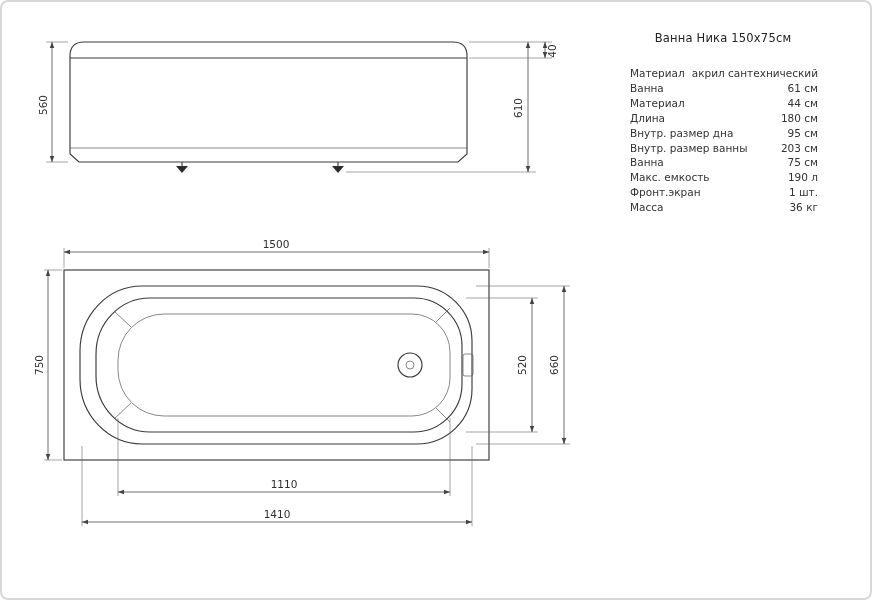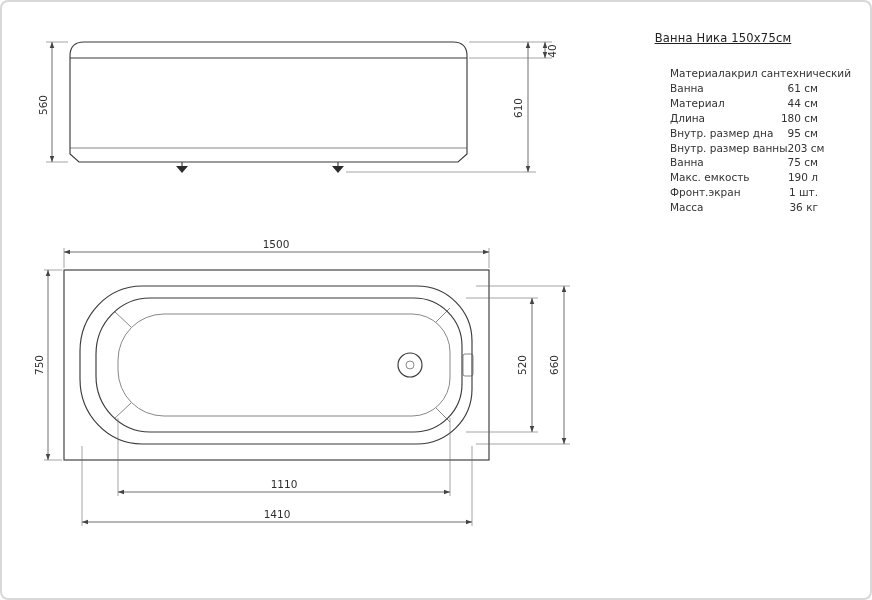--- a/index.html
+++ b/index.html
@@ -18,28 +18,28 @@
   
   .main{stroke:#3b3b3b;fill:none;stroke-width:1.15;}
   .thin{stroke:#555;fill:none;stroke-width:0.7;}
   .dimline{stroke:#4a4a4a;fill:none;stroke-width:0.8;}
   .extline{stroke:#6a6a6a;fill:none;stroke-width:0.6;}
   .solid{fill:#2b2b2b;stroke:none;}
   text.dimtxt{font-family:"DejaVu Sans","Liberation Sans",sans-serif;font-size:10.5px;fill:#2e2e2e;}
   
   .title{
     position:absolute;left:621px;top:29px;width:200px;
-    text-align:center;font-size:11.5px;letter-spacing:.2px;color:#222;text-decoration:underline;
+    text-align:center;font-size:11.5px;letter-spacing:.2px;color:#222;
   }
   .spec-table{
     position:absolute;left:628px;top:64px;width:188px;
     font-size:10.5px;line-height:14.9px;color:#333;
   }
   .spec-row{display:flex;justify-content:space-between;}
-  .spec-label{white-space:nowrap;margin-left:40px;}
+  .spec-label{white-space:nowrap;}
   .spec-value{white-space:nowrap;text-align:center;}
 </style>
 </head>
 <body>
 
 <div class="page">
 
   <svg width="872" height="600" viewBox="0 0 872 600">
     <defs>
       <marker id="arr" viewBox="0 0 10 10" refX="9" refY="5" markerWidth="9" markerHeight="9" orient="auto-start-reverse">

